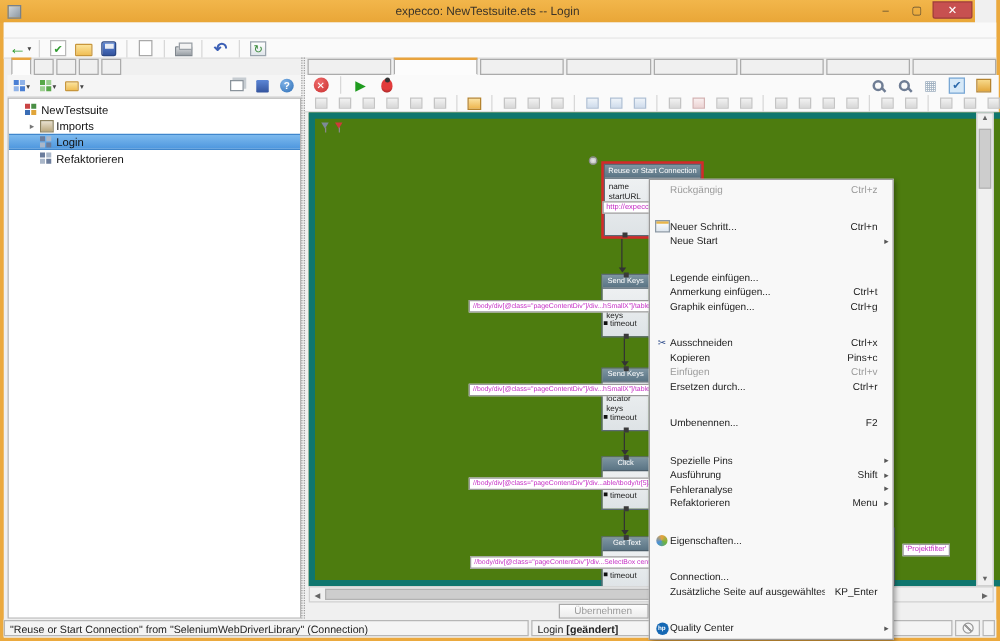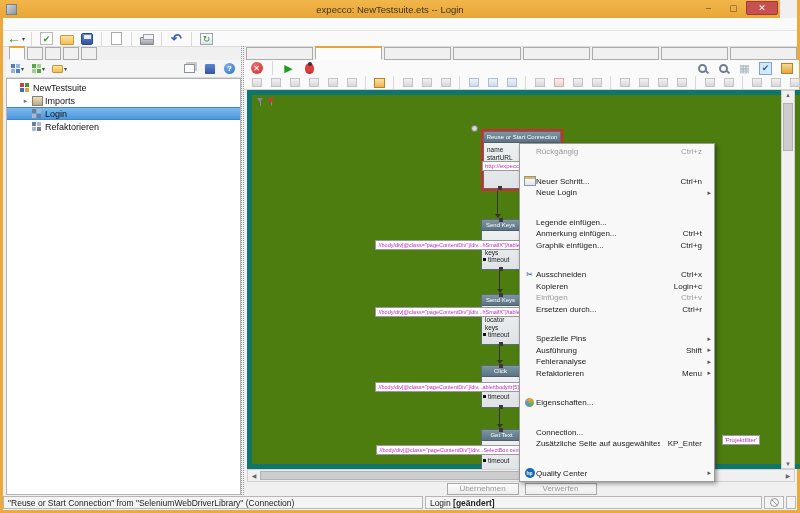--- a/index.html
+++ b/index.html
@@ -514,21 +514,21 @@
         </div>
       <span class="msep"></span>
         <div class="mi icon-new-step">
           <span class="mic"></span>
           <span class="mil">Neuer Schritt...</span>
           <span class="mis">Ctrl+n</span>
         </div>
       
         <div class="mi has-sub">
           <span class="mic"></span>
-          <span class="mil">Neue Login</span>
+          <span class="mil">Neue Start</span>
           <span class="mis"></span>
         </div>
       <span class="msep"></span>
         <div class="mi">
           <span class="mic"></span>
           <span class="mil">Legende einfügen...</span>
           <span class="mis"></span>
         </div>
       
         <div class="mi">
@@ -545,35 +545,40 @@
       <span class="msep"></span>
         <div class="mi icon-cut">
           <span class="mic"></span>
           <span class="mil">Ausschneiden</span>
           <span class="mis">Ctrl+x</span>
         </div>
       
         <div class="mi">
           <span class="mic"></span>
           <span class="mil">Kopieren</span>
-          <span class="mis">Login+c</span>
+          <span class="mis">Pins+c</span>
         </div>
       
         <div class="mi disabled">
           <span class="mic"></span>
           <span class="mil">Einfügen</span>
           <span class="mis">Ctrl+v</span>
         </div>
       
         <div class="mi">
           <span class="mic"></span>
           <span class="mil">Ersetzen durch...</span>
           <span class="mis">Ctrl+r</span>
         </div>
       <span class="msep"></span>
+        <div class="mi">
+          <span class="mic"></span>
+          <span class="mil">Umbenennen...</span>
+          <span class="mis">F2</span>
+        </div>
       <span class="msep"></span>
         <div class="mi has-sub">
           <span class="mic"></span>
           <span class="mil">Spezielle Pins</span>
           <span class="mis"></span>
         </div>
       
         <div class="mi has-sub">
           <span class="mic"></span>
           <span class="mil">Ausführung</span>

